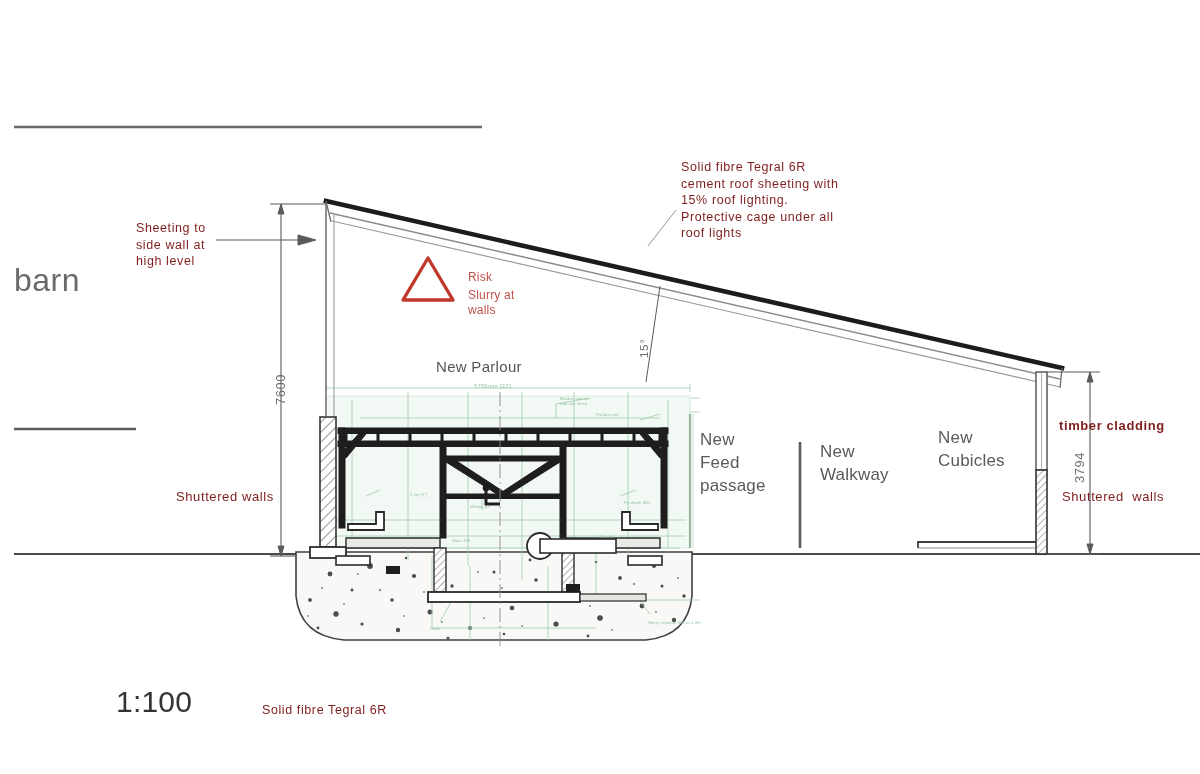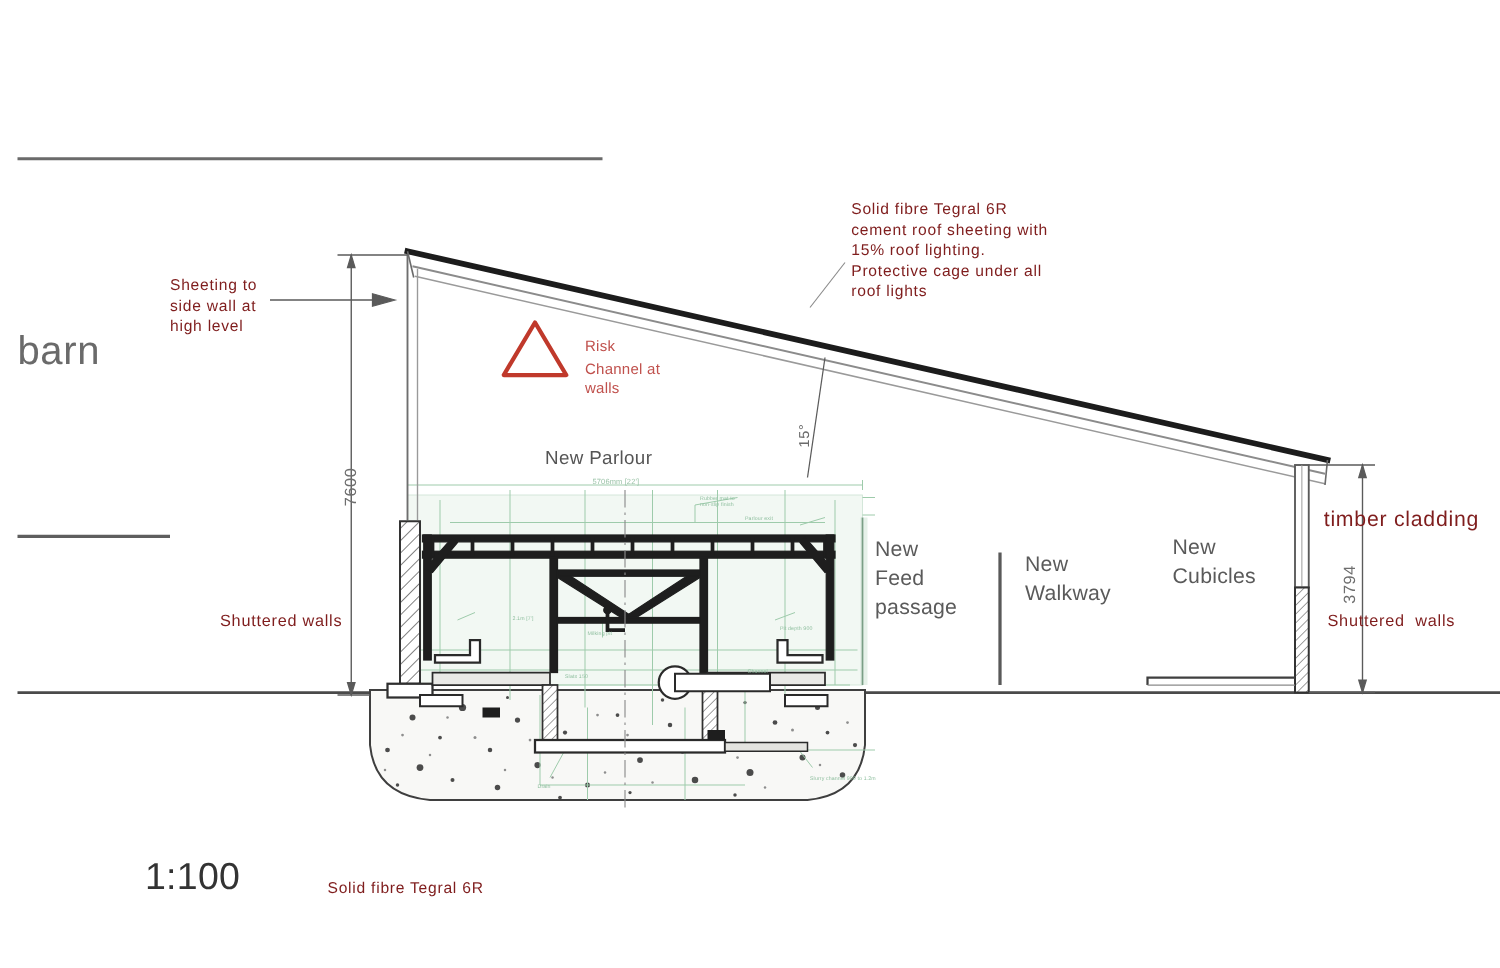--- a/index.html
+++ b/index.html
@@ -294,21 +294,21 @@
 side wall at
 high level</div>
 
   <div class="txt note" style="left: 681px; top: 159px; white-space: pre;">Solid fibre Tegral 6R
 cement roof sheeting with
 15% roof lighting.
 Protective cage under all
 roof lights</div>
 
   <div class="txt risk" style="left:468px; top:270px;">Risk</div>
-  <div class="txt risk" style="left:468px; top:288px;">Channel at</div>
+  <div class="txt risk" style="left:468px; top:288px;">Slurry at</div>
   <div class="txt risk" style="left:468px; top:303px;">walls</div>
 
   <div class="txt label-big" style="left:436px; top:358px;">New Parlour</div>
 
   <div class="txt dim dim-v" style="left:273px; top:405px;">7600</div>
 
   <div class="txt dim dim-v" style="left:1072px; top:483px;">3794</div>
 
   <div class="txt angle dim-v" style="left:638px; top:358px;">15°</div>
 
@@ -319,21 +319,21 @@
   <div class="txt label-room" style="left: 820px; top: 440px; white-space: pre;">New
 Walkway</div>
 
   <div class="txt label-room" style="left: 938px; top: 426px; white-space: pre;">New
 Cubicles</div>
 
   <div class="txt note" style="left: 176px; top: 489px; font-size: 13px; white-space: pre;">Shuttered walls</div>
 
   <div class="txt note" style="left: 1062px; top: 489px; font-size: 13px; white-space: pre;">Shuttered  walls</div>
 
-  <div class="txt note" style="left: 1059px; top: 408px; font-size: 17px; white-space: pre;">timber cladding</div>
+  <div class="txt note" style="left: 1059px; top: 418px; font-size: 13px; white-space: pre; font-weight: bold;">timber cladding</div>
 
   <div class="txt section-title" style="left:116px; top:680px;text-align:center;">1:100</div>
 
   <div class="txt note" style="left: 262px; top: 702px; font-size: 12.5px; white-space: pre;">Solid fibre Tegral 6R</div>
 
   <div class="tiny-g" style="left:474px; top:383px; color:#9ac2a7; font-size:6px;">5706mm [22']</div>
   <div class="tiny-g" style="left:560px; top:396px;">Rubber mat to
 non-slip finish</div>
   <div class="tiny-g" style="left:596px; top:412px;">Parlour exit</div>
   <div class="tiny-g" style="left:470px; top:504px;">Milking pit</div>

